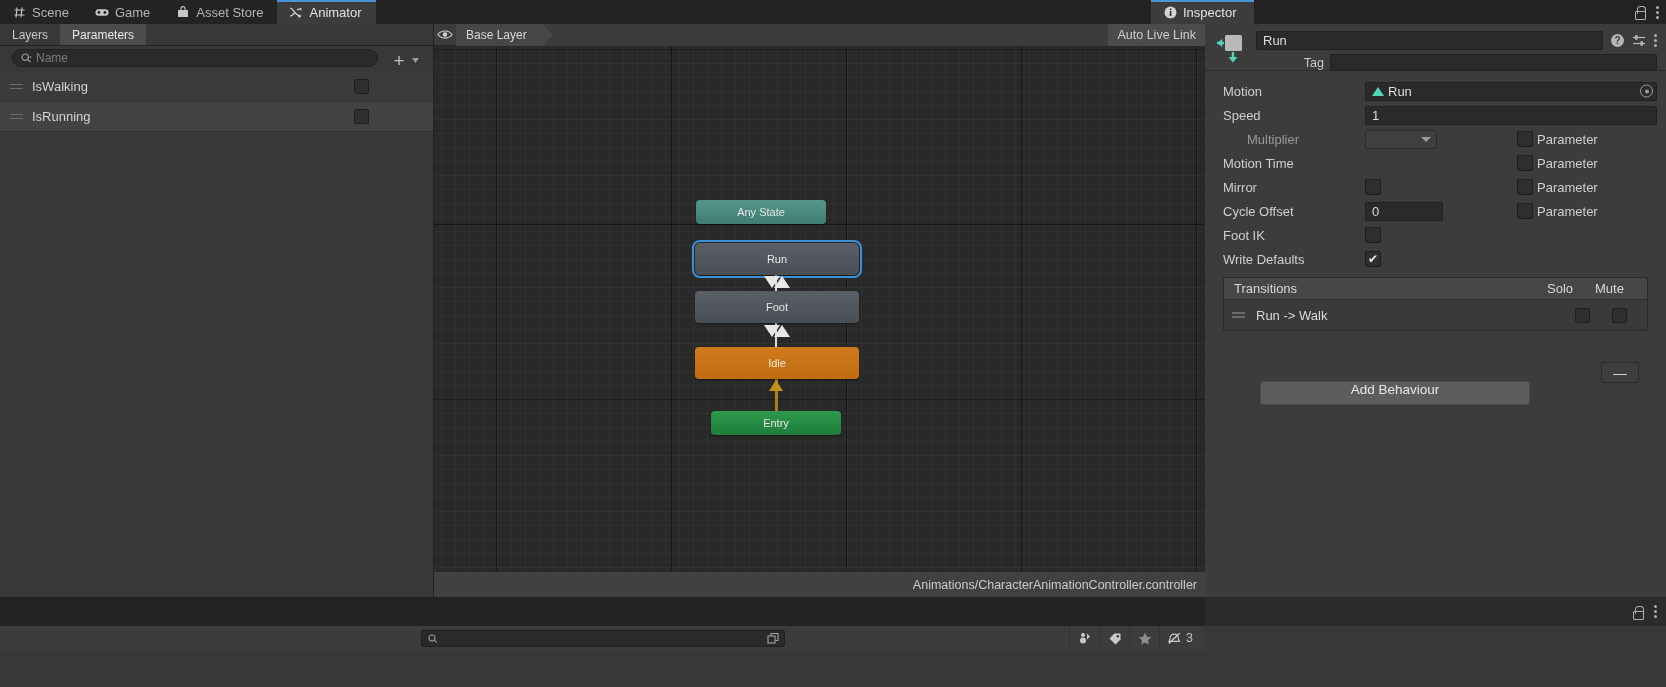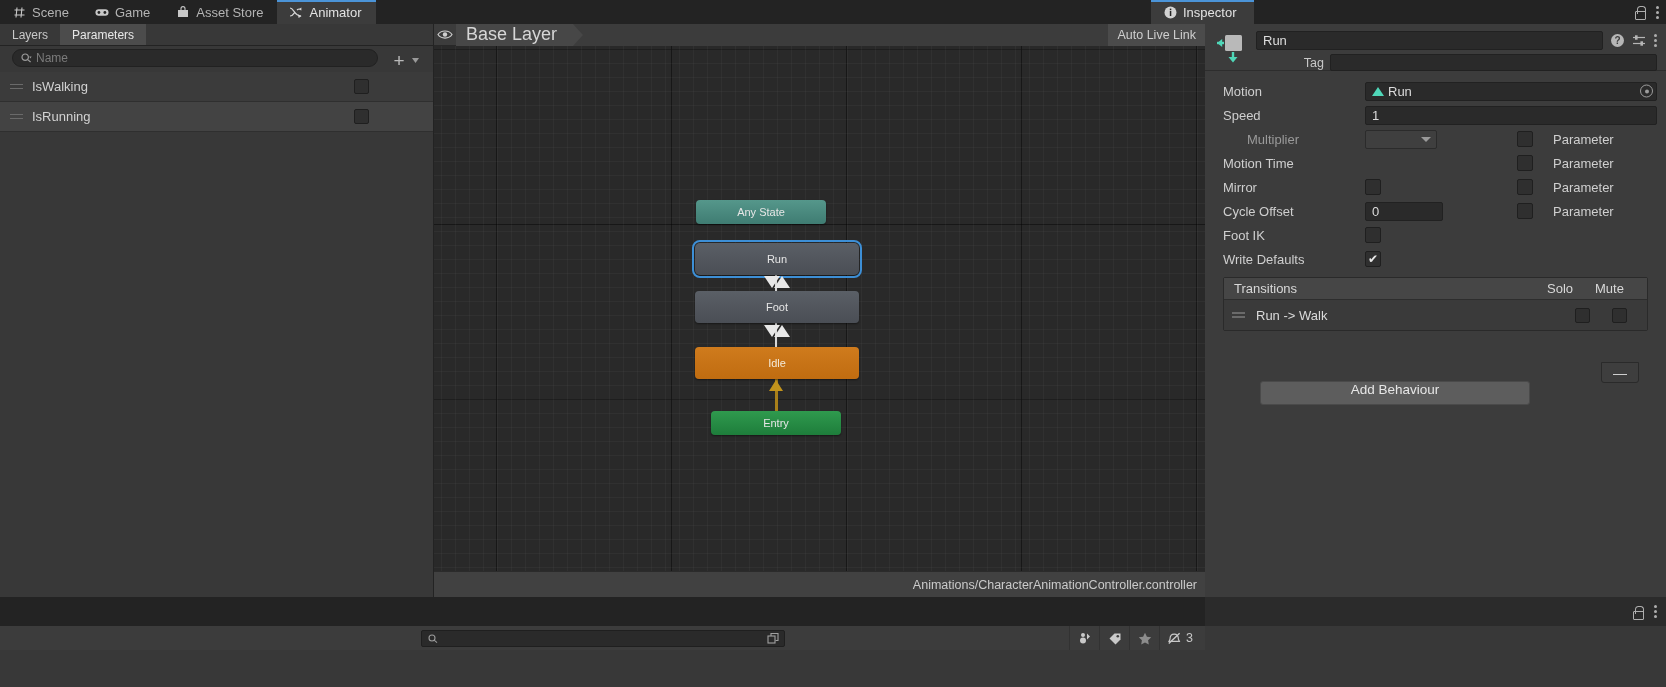--- a/index.html
+++ b/index.html
@@ -125,21 +125,21 @@
   .breadcrumb-bar {
     position:relative; height:22px; background:#3c3c3c;
     display:flex; align-items:center; border-bottom:1px solid #282828;
   }
   .eye-cell {
     width:22px; height:22px; display:flex; align-items:center; justify-content:center;
     flex:0 0 auto;
   }
   .crumb {
     position:relative; background:#474747; height:22px; display:flex; align-items:center;
-    padding:0 16px 0 10px; font-size:18px; color:#d6d6d6;
+    padding:0 16px 0 10px; font-size:12px; color:#d6d6d6;
   }
   .crumb::after {
     content:""; position:absolute; right:-10px; top:0;
     border-top:11px solid transparent; border-bottom:11px solid transparent;
     border-left:10px solid #474747;
   }
   .crumb-rest { flex:1 1 auto; height:22px; background:#3c3c3c; }
   .live-link {
     height:22px; display:flex; align-items:center; padding:0 9px;
     background:#4b4b4b; color:#cfcfcf; font-size:12.5px; white-space:nowrap;
@@ -244,21 +244,21 @@
   }
   .dd-caret { width:0;height:0;border-left:5px solid transparent;border-right:5px solid transparent;
     border-top:5px solid #9a9a9a; }
   .chk {
     width:16px; height:16px; background:#2f2f2f; border:1px solid #1f1f1f;
     border-radius:2px; flex:0 0 auto; display:flex; align-items:center; justify-content:center;
   }
   .chk.checked::after {
     content:"✔"; color:#e8e8e8; font-size:12px; line-height:1;
   }
-  .param-tail { display:flex; align-items:center; gap:20px; margin-left:auto; width:140px;}
+  .param-tail { display:flex; align-items:center; gap:4px; margin-left:auto; width:140px;}
   .param-tail .lbl { font-size:13px; color:#cfcfcf; }
   .small-box { width:16px; height:16px; background:#2f2f2f; border:1px solid #1f1f1f; border-radius:2px;}
   .cycle-field { width:78px; flex:0 0 auto; }
 
   .transitions {
     margin:6px 18px 0 18px; border:1px solid #2a2a2a; border-radius:2px;
     background:#3a3a3a;
   }
   .tr-head {
     height:22px; display:flex; align-items:center; background:#464646;

